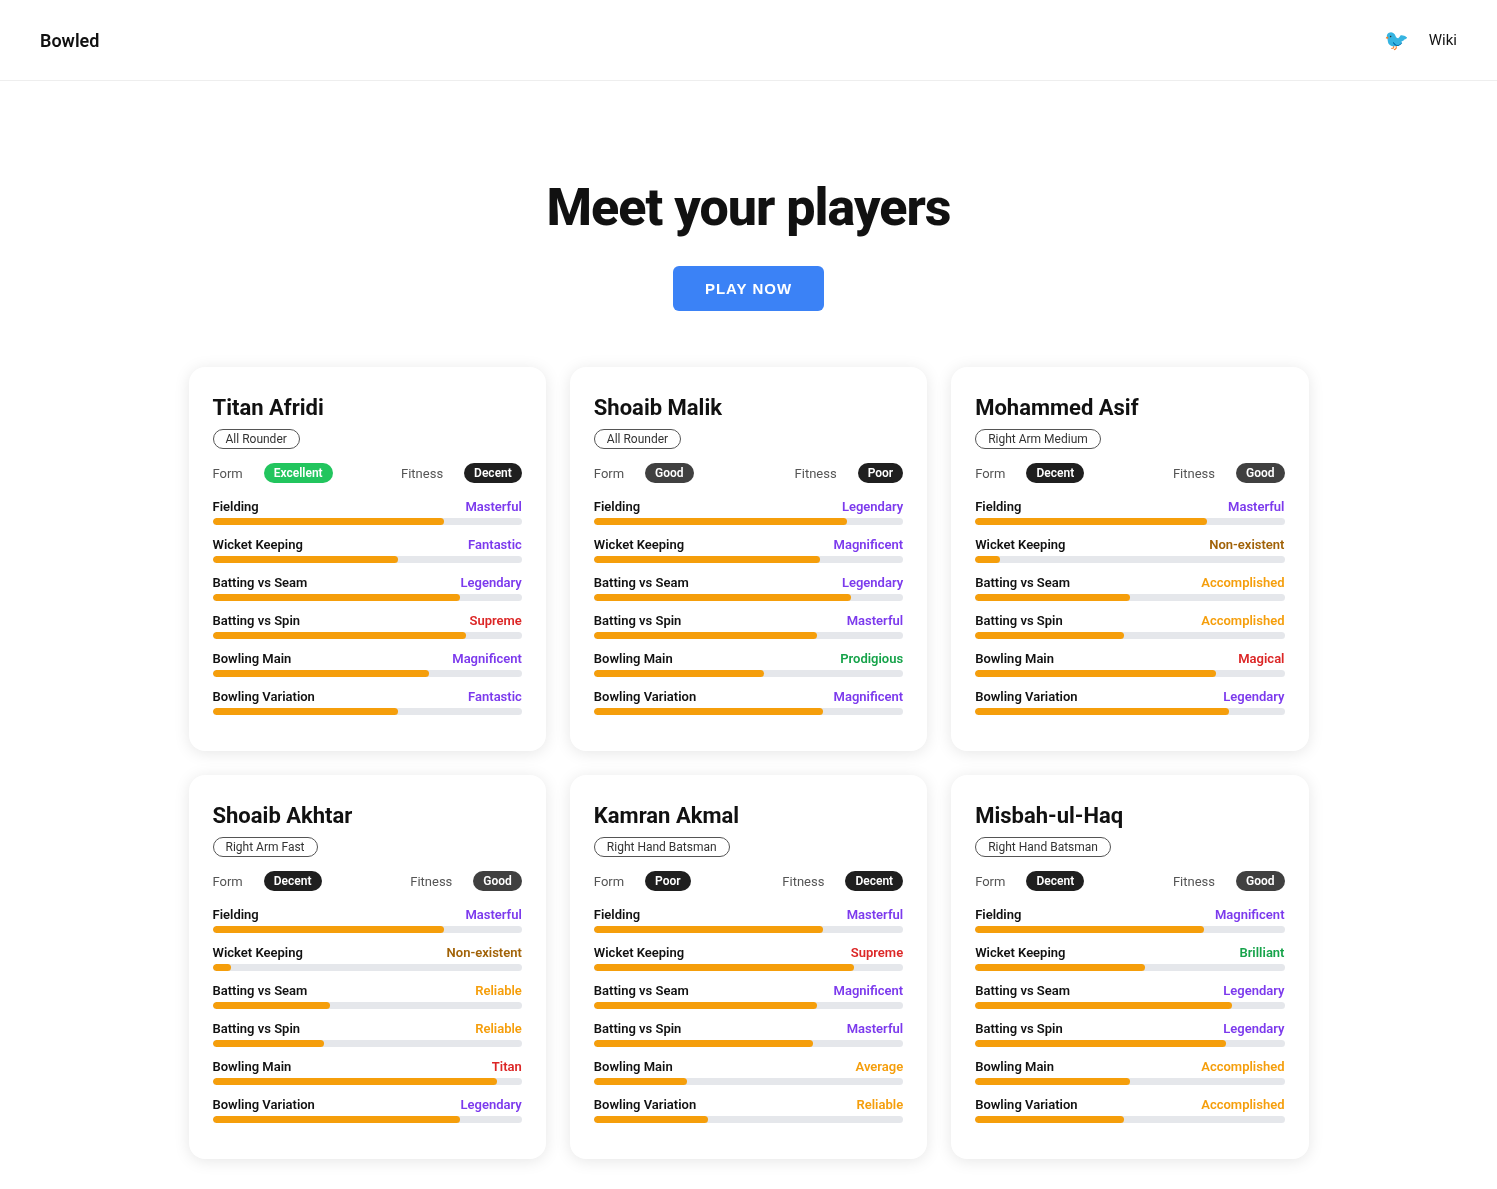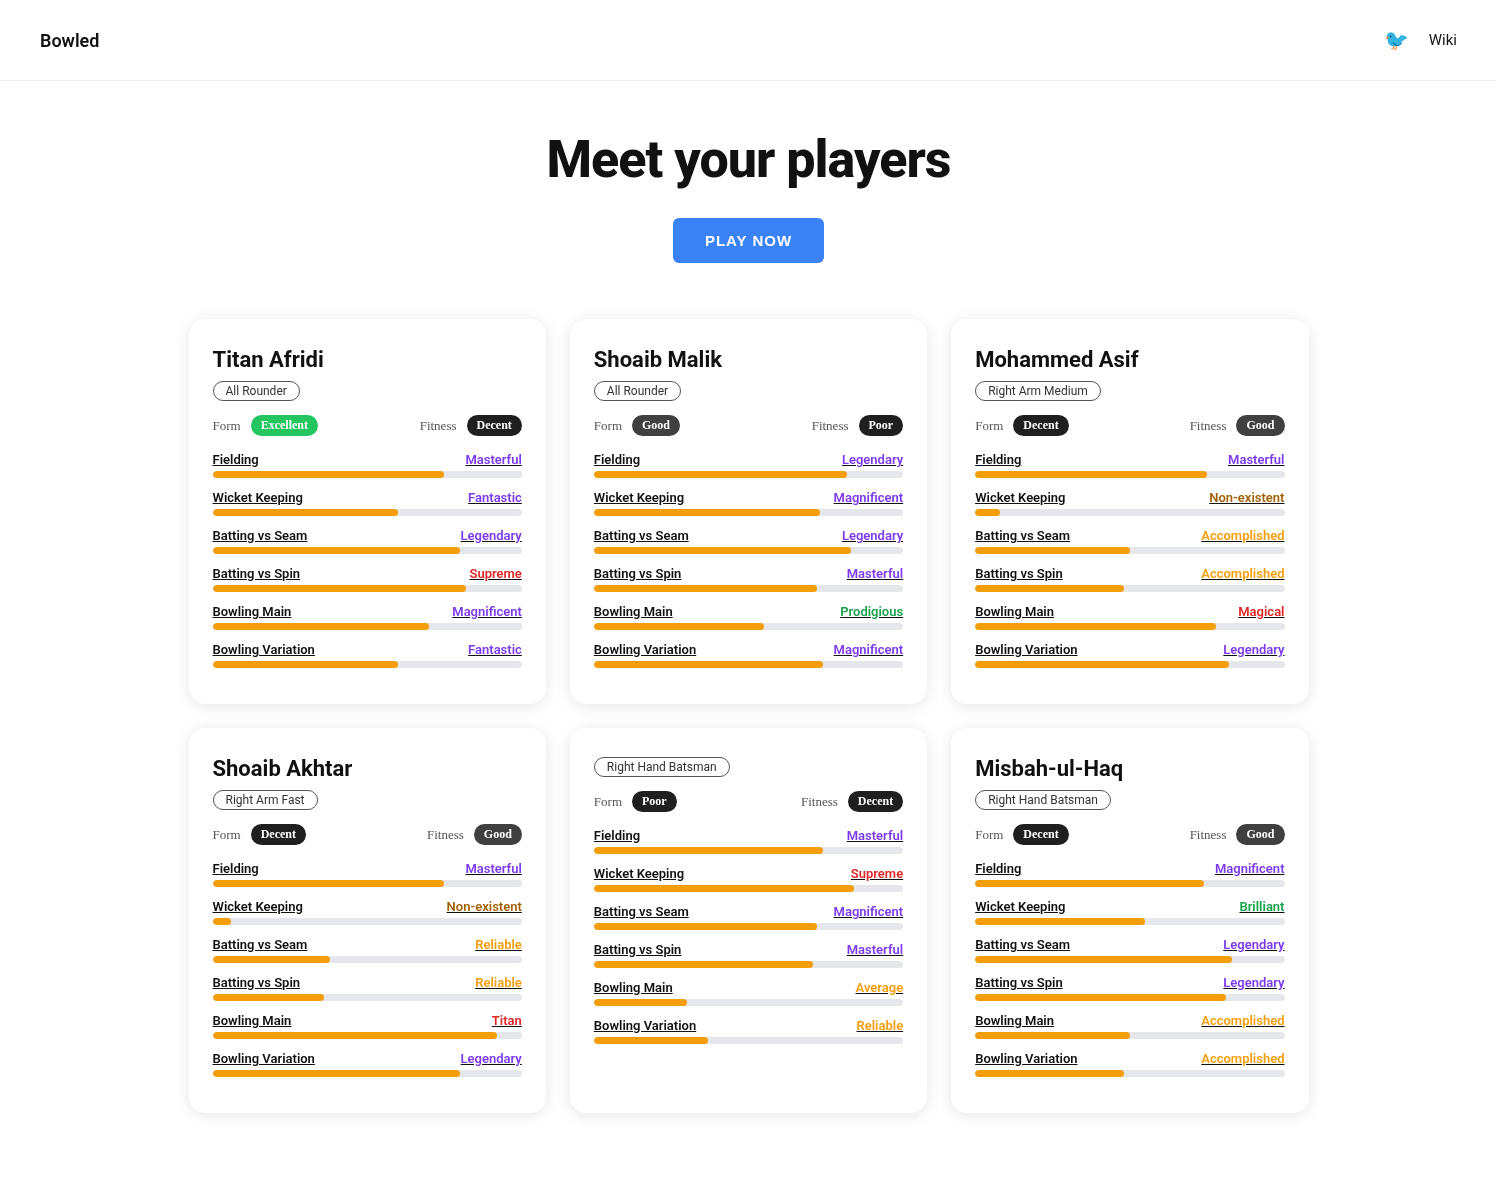--- a/index.html
+++ b/index.html
@@ -7,43 +7,43 @@
 
     
     nav { display: flex; align-items: center; justify-content: space-between; padding: 28px 40px; border-bottom: 1px solid #eee; }
     .nav-brand { font-size: 18px; font-weight: 600; }
     .nav-links { display: flex; align-items: center; gap: 20px; }
     .nav-twitter { font-size: 20px; cursor: pointer; }
     .nav-wiki { font-size: 15px; cursor: pointer; text-decoration: none; color: #111; }
 
     
     .hero { text-align: center; padding: 48px 20px 32px; }
-    .hero h1 { font-size: 52px; font-weight: 800; letter-spacing: -1px; margin-bottom: 28px; }
+    .hero h1 { font-size: 52px; font-weight: 800; letter-spacing: -1px; margin-bottom: 28px; margin-top: 48px; }
     .play-btn { background: #3b82f6; color: #fff; border: none; padding: 14px 32px; font-size: 15px; font-weight: 700; letter-spacing: 1px; border-radius: 6px; cursor: pointer; }
 
     
     .cards-grid { display: grid; grid-template-columns: repeat(3, 1fr); gap: 24px; padding: 24px 40px 48px; max-width: 1200px; margin: 0 auto; }
 
     
     .card { background: #fff; border-radius: 16px; padding: 28px 24px 24px; box-shadow: 0 2px 16px rgba(0,0,0,0.1); }
     .card-name { font-size: 22px; font-weight: 700; margin-bottom: 8px; }
     .role-badge { display: inline-block; border: 1.5px solid #555; border-radius: 20px; padding: 2px 12px; font-size: 12px; color: #333; margin-bottom: 14px; }
 
     
-    .form-fitness { display: flex; align-items: center; gap: 10px; margin-bottom: 16px; font-size: 13px; color: #555; font-family: Liberation Serif, serif; }
+    .form-fitness { display: flex; align-items: center; gap: 21px; margin-bottom: 16px; font-size: 13px; color: #555; }
     .form-fitness .spacer { flex: 1; }
     .badge { display: inline-block; border-radius: 12px; padding: 3px 10px; font-size: 12px; font-weight: 600; color: #fff; }
     .badge-excellent { background: #22c55e; }
     .badge-good { background: #404040; }
     .badge-decent { background: #1f1f1f; }
     .badge-poor { background: #1f1f1f; }
 
     
     .stat-row { margin-bottom: 12px; }
-    .stat-header { display: flex; justify-content: space-between; align-items: center; margin-bottom: 4px; text-decoration: underline; }
+    .stat-header { display: flex; justify-content: space-between; align-items: center; margin-bottom: 4px; }
     .stat-label { font-size: 13px; font-weight: 600; color: #111; }
     .stat-value { font-size: 13px; font-weight: 600; }
 
     
     .purple { color: #7c3aed; }
     .green { color: #16a34a; }
     .orange { color: #f59e0b; }
     .red { color: #dc2626; }
     .gray { color: #a16207; }
 
@@ -326,20 +326,21 @@
         <div class="stat-header">
           <span class="stat-label">Bowling Variation</span>
           <span class="stat-value purple">Legendary</span>
         </div>
         <div class="bar-track">
           <div class="bar-fill" style="width:80%"></div>
         </div>
       </div>
   </div>
     <div class="card">
+    <div class="card-name">Kamran Akmal</div>
     <div class="role-badge">Right Hand Batsman</div>
     <div class="form-fitness">
       <span>Form</span>
       <span class="badge badge-poor">Poor</span>
       <span class="spacer"></span>
       <span>Fitness</span>
       <span class="badge badge-decent">Decent</span>
     </div>
     
       <div class="stat-row">

